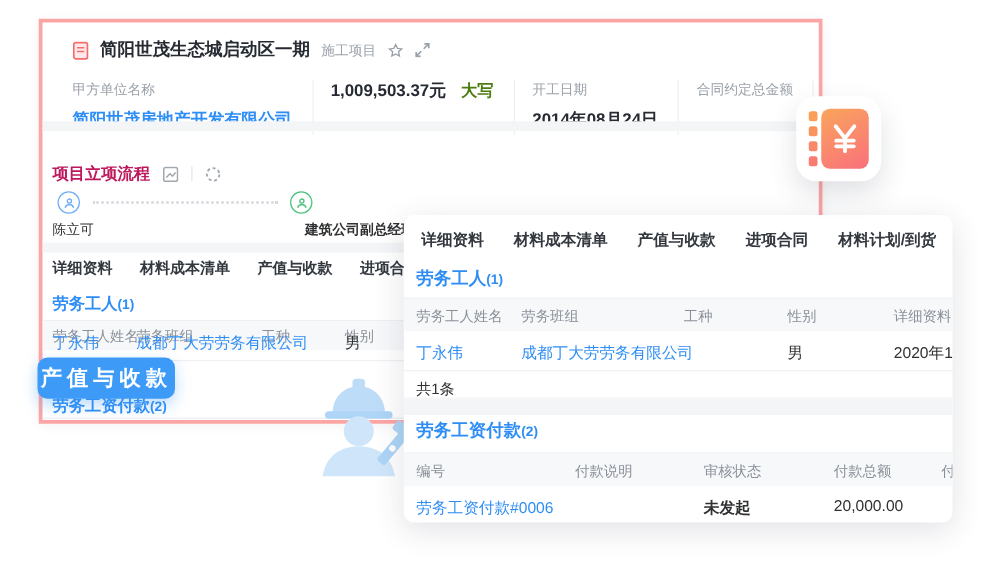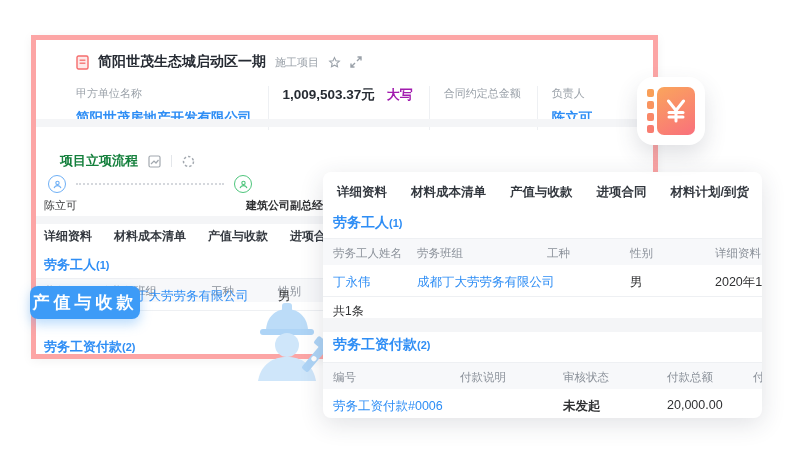--- a/index.html
+++ b/index.html
@@ -1,34 +1,34 @@
 <!DOCTYPE html>
 <html><head>
 <meta charset="utf-8">
 <style>
   html,body{margin:0;padding:0;background:#fff;}
   .stage{position:relative;width:792px;height:459px;background:#ffffff;overflow:hidden;
          font-family:"Liberation Sans","DejaVu Sans",sans-serif;color:#303133;}
   
-  .window{position:absolute;left:31px;top:35px;width:627px;height:324px;background:#fff;
-          border:5px solid #fca5a5;box-shadow:0 2px 10px rgba(0,0,0,.05);z-index:1;box-sizing:border-box;overflow:hidden;padding-left:16px;}
+  .window{position:absolute;left:31px;top:15px;width:627px;height:324px;background:#fff;
+          border:3px solid #fca5a5;box-shadow:0 2px 10px rgba(0,0,0,.05);z-index:1;box-sizing:border-box;overflow:hidden;}
   .win-header{display:flex;align-items:center;gap:9px;padding:10px 0 4px 24px;height:24px;}
   .win-title{font-size:14px;font-weight:bold;color:#262b33;}
   .win-subtitle{font-size:11px;color:#9aa1a9;}
   .hdr-ico{display:flex;align-items:center;color:#9aa1a9;}
   .info-row{display:flex;align-items:flex-start;padding:8px 0 0 24px;}
   .info-col{padding:0 16px 0 14px;border-left:1px solid #eef0f3;min-height:44px;}
   .info-col:first-child{border-left:none;padding-left:0;}
   .info-label{font-size:11px;color:#9aa1a9;margin-bottom:8px;white-space:nowrap;}
   .info-value{font-size:13.5px;font-weight:bold;color:#262b33;white-space:nowrap;}
   .blue{color:#2f8ef5;}
-  .daxie{color:#a21caf;font-weight:bold;margin-left:12px;font-size:13px;}
+  .daxie{color:#4d7c0f;font-weight:bold;margin-left:12px;font-size:13px;}
   .band{position:absolute;left:0;width:100%;height:8px;background:#f4f5f7;}
   .flow-title-row{position:absolute;left:8px;top:112px;display:flex;align-items:center;gap:10px;}
-  .flow-title{font-size:13px;font-weight:bold;color:#15803d;margin-left:16px;}
+  .flow-title{font-size:13px;font-weight:bold;color:#be185d;}
   .vdiv{width:1px;height:12px;background:#e3e6ea;}
   .avatar{width:18px;height:18px;border-radius:50%;display:flex;align-items:center;justify-content:center;box-sizing:border-box;}
   .avatar.blue-a{border:1.4px solid #6fb0f6;color:#6fb0f6;}
   .avatar.green-a{border:1.4px solid #4ec57c;color:#4ec57c;}
   .flow-row{position:absolute;left:12px;top:135px;display:flex;align-items:center;}
   .dotline{width:148px;border-top:2px dotted #d5d8dd;margin:0 10px;}
   .flow-name1{position:absolute;left:8px;top:158px;font-size:11px;color:#303133;}
   .flow-name2{position:absolute;left:210px;top:158px;font-size:11px;white-space:nowrap;}
   .flow-name2 b{color:#303133;font-weight:bold;}
   .flow-name2 span{color:#a4aab1;}
@@ -96,20 +96,24 @@
 
     <div class="info-row">
       <div class="info-col">
         <div class="info-label">甲方单位名称</div>
         <div class="info-value blue">简阳世茂房地产开发有限公司</div>
       </div>
       <div class="info-col">
         <div class="info-value"><span>1,009,503.37元</span><span class="daxie">大写</span></div>
       </div>
       <div class="info-col">
+        <div class="info-label">开工日期</div>
+        <div class="info-value">2014年08月24日</div>
+      </div>
+      <div class="info-col">
         <div class="info-label">合同约定总金额</div>
         <div class="info-value"></div>
       </div>
       <div class="info-col">
         <div class="info-label">负责人</div>
         <div class="info-value blue">陈立可</div>
       </div>
     </div>
 
     <div class="band" style="top:79px"></div>

